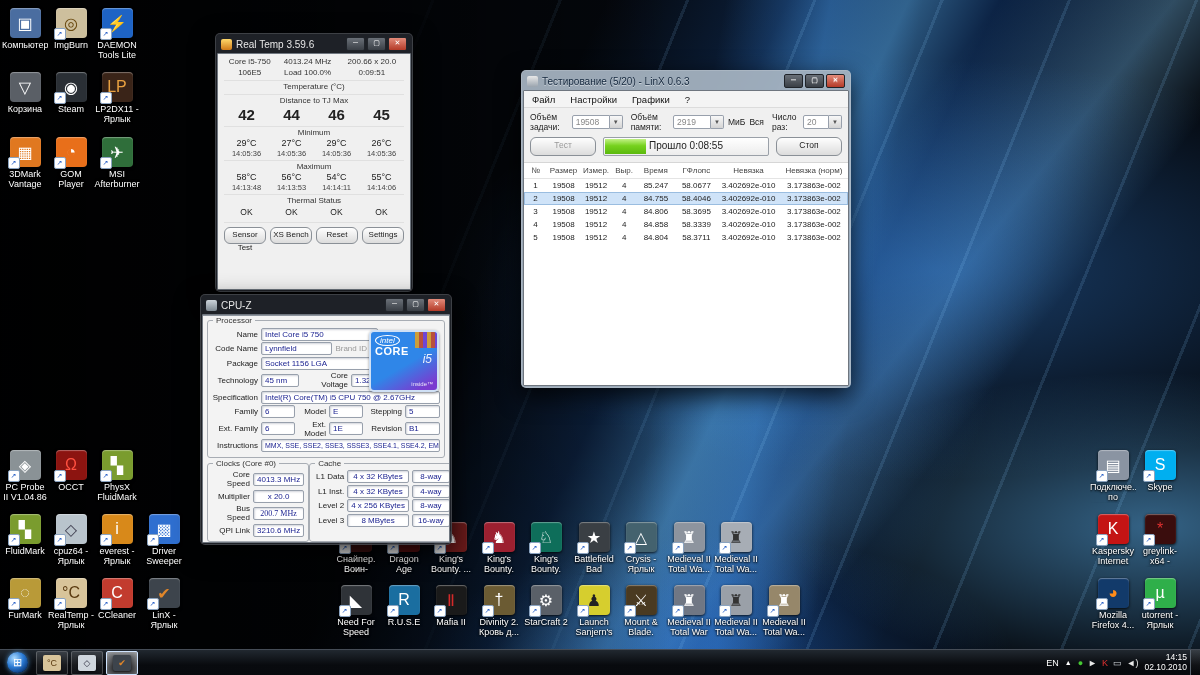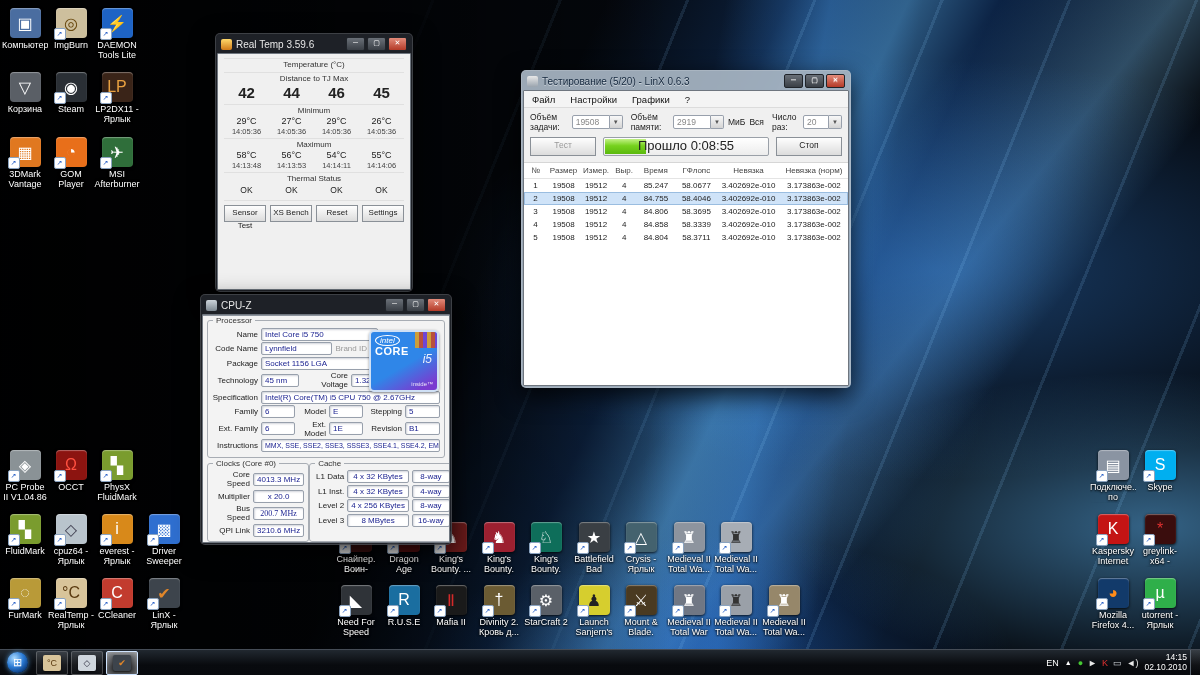--- a/index.html
+++ b/index.html
@@ -25,21 +25,21 @@
 .dlabel{margin-top:2px;font-size:9px;line-height:10px;color:#fff;text-shadow:0 1px 2px #000,0 0 3px #000;max-height:21px;overflow:hidden;}
 
 .win{position:absolute;z-index:5;display:flex;flex-direction:column;border-radius:5px;background:rgba(32,36,42,.93);
  box-shadow:0 8px 24px rgba(0,0,0,.8), inset 0 0 0 1px rgba(255,255,255,.14);padding:2px;}
 .tbar{height:18px;display:flex;align-items:center;gap:4px;padding:0 4px;font-size:10px;color:#e6e6e6;}
 .wicon{width:11px;height:11px;border-radius:2px;background:linear-gradient(#ffd86a,#d07a18);flex:none;}
 .cap{margin-left:auto;display:flex;gap:2px;}
 .cap b{width:17px;height:12px;border-radius:2px;background:linear-gradient(#6a7078,#3a3f46);border:1px solid #20242a;color:#fff;font-size:7px;line-height:10px;text-align:center;font-weight:normal;}
 .cap b.close{background:linear-gradient(#e38b7a,#b43a28);}
 .client{flex:1;background:#f0f0f0;border:1px solid #6f767f;border-radius:1px;overflow:hidden;display:flex;flex-direction:column;}
-.btn{background:linear-gradient(#fefefe,#dcdcdc);border:1px solid #8a9097;border-radius:0;font-size:8.5px;height:17px;line-height:15px;padding:0 10px;color:#222;text-align:center;}
+.btn{background:linear-gradient(#fefefe,#dcdcdc);border:1px solid #8a9097;border-radius:6px;font-size:8.5px;height:17px;line-height:15px;padding:0 10px;color:#222;text-align:center;}
 .btn.disabled{color:#999;}
 
 #realtemp{left:215px;top:33px;width:194px;height:255px;}
 #realtemp .client{padding:2px 6px;}
 .rt-grid3{display:grid;grid-template-columns:1fr 1.25fr 1.25fr;font-size:8px;color:#333;text-align:center;line-height:11px;}
 .rt-sec{border-top:1px solid #e0e0e0;margin-top:2px;padding-top:1px;}
 .rt-title{text-align:center;font-size:8px;color:#333;line-height:10px;}
 .rt-grid4{display:grid;grid-template-columns:1fr 1fr 1fr 1fr;text-align:center;}
 .rt-grid4.big{font-size:15px;font-weight:600;color:#222;line-height:18px;}
 .rt-grid4.mid{font-size:9px;color:#222;line-height:11px;}
@@ -79,21 +79,21 @@
 #linx{left:521px;top:70px;width:326px;height:314px;background:rgba(165,178,192,.94);}
 #linx .tbar{color:#15283e;text-shadow:0 1px 0 rgba(255,255,255,.5);}
 .menu{display:flex;gap:15px;padding:3px 8px 2px;font-size:9.5px;background:#f4f4f4;border-bottom:1px solid #dcdcdc;color:#111;}
 .ctr1{display:flex;align-items:center;gap:4px;padding:4px 6px 2px;font-size:8.5px;background:#f0f0f0;color:#222;}
 .ctr1 .cval{min-width:30px;}
 .sp{flex:1;}
 .ctr2{display:flex;align-items:center;gap:7px;padding:3px 6px 6px;background:#f0f0f0;}
 .ctr2 .btn{width:64px;padding:0;flex:none;}
 .ptrack{flex:1;height:17px;border:1px solid #9aa0a8;background:linear-gradient(#fff,#ececec);position:relative;border-radius:2px;}
 .pfill{position:absolute;left:1px;top:1px;bottom:1px;background:linear-gradient(#c2f285,#76d21e 45%,#5bb90e);}
-.ptext{position:absolute;inset:0;text-align:center;font-size:13px;line-height:16px;color:#222;}
+.ptext{position:absolute;inset:0;text-align:center;font-size:10px;line-height:16px;color:#222;}
 .ltable{flex:1;background:#fff;border-top:1px solid #d6d6d6;font-size:8px;overflow:hidden;}
 .lrow{display:flex;height:13px;line-height:13px;color:#222;}
 .lrow.head{height:15px;line-height:15px;color:#444;border-bottom:1px solid #e4e4e4;}
 .lrow.sel{background:#cfe3f8;outline:1px solid #9abde0;outline-offset:-1px;}
 .lcell{padding:0 2px;overflow:hidden;white-space:nowrap;text-align:center;}
 .status{display:flex;height:17px;line-height:16px;font-size:8px;background:#f0f0f0;border-top:1px solid #c9c9c9;color:#222;}
 .sseg{border-right:1px solid #d2d2d2;padding:0 7px;white-space:nowrap;}
 .sseg:last-child{border-right:none;flex:1;}
 
 #taskbar{position:absolute;left:0;right:0;bottom:0;height:25px;z-index:10;border-top:1px solid #454c56;
@@ -302,20 +302,32 @@
     <div class="tbar">
       <span class="wicon"></span>
       <span>Real Temp 3.59.6</span>
       <span class="cap">
         <b>─</b>
         <b>▢</b>
         <b class="close">✕</b>
       </span>
     </div>
     <div class="client">
+      <div id="rt-info">
+          <div class="rt-grid3">
+            <span>Core i5-750</span>
+            <span>4013.24 MHz</span>
+            <span>200.66 x 20.0</span>
+          </div>
+          <div class="rt-grid3">
+            <span>106E5</span>
+            <span>Load 100.0%</span>
+            <span>0:09:51</span>
+          </div>
+        </div>
       <div id="rt-secs">
           <div class="rt-sec">
             <div class="rt-title">Temperature (°C)</div>
           </div>
           <div class="rt-sec">
             <div class="rt-title">Distance to TJ Max</div>
             <div class="rt-grid4 big">
               <span>42</span>
               <span>44</span>
               <span>46</span>

